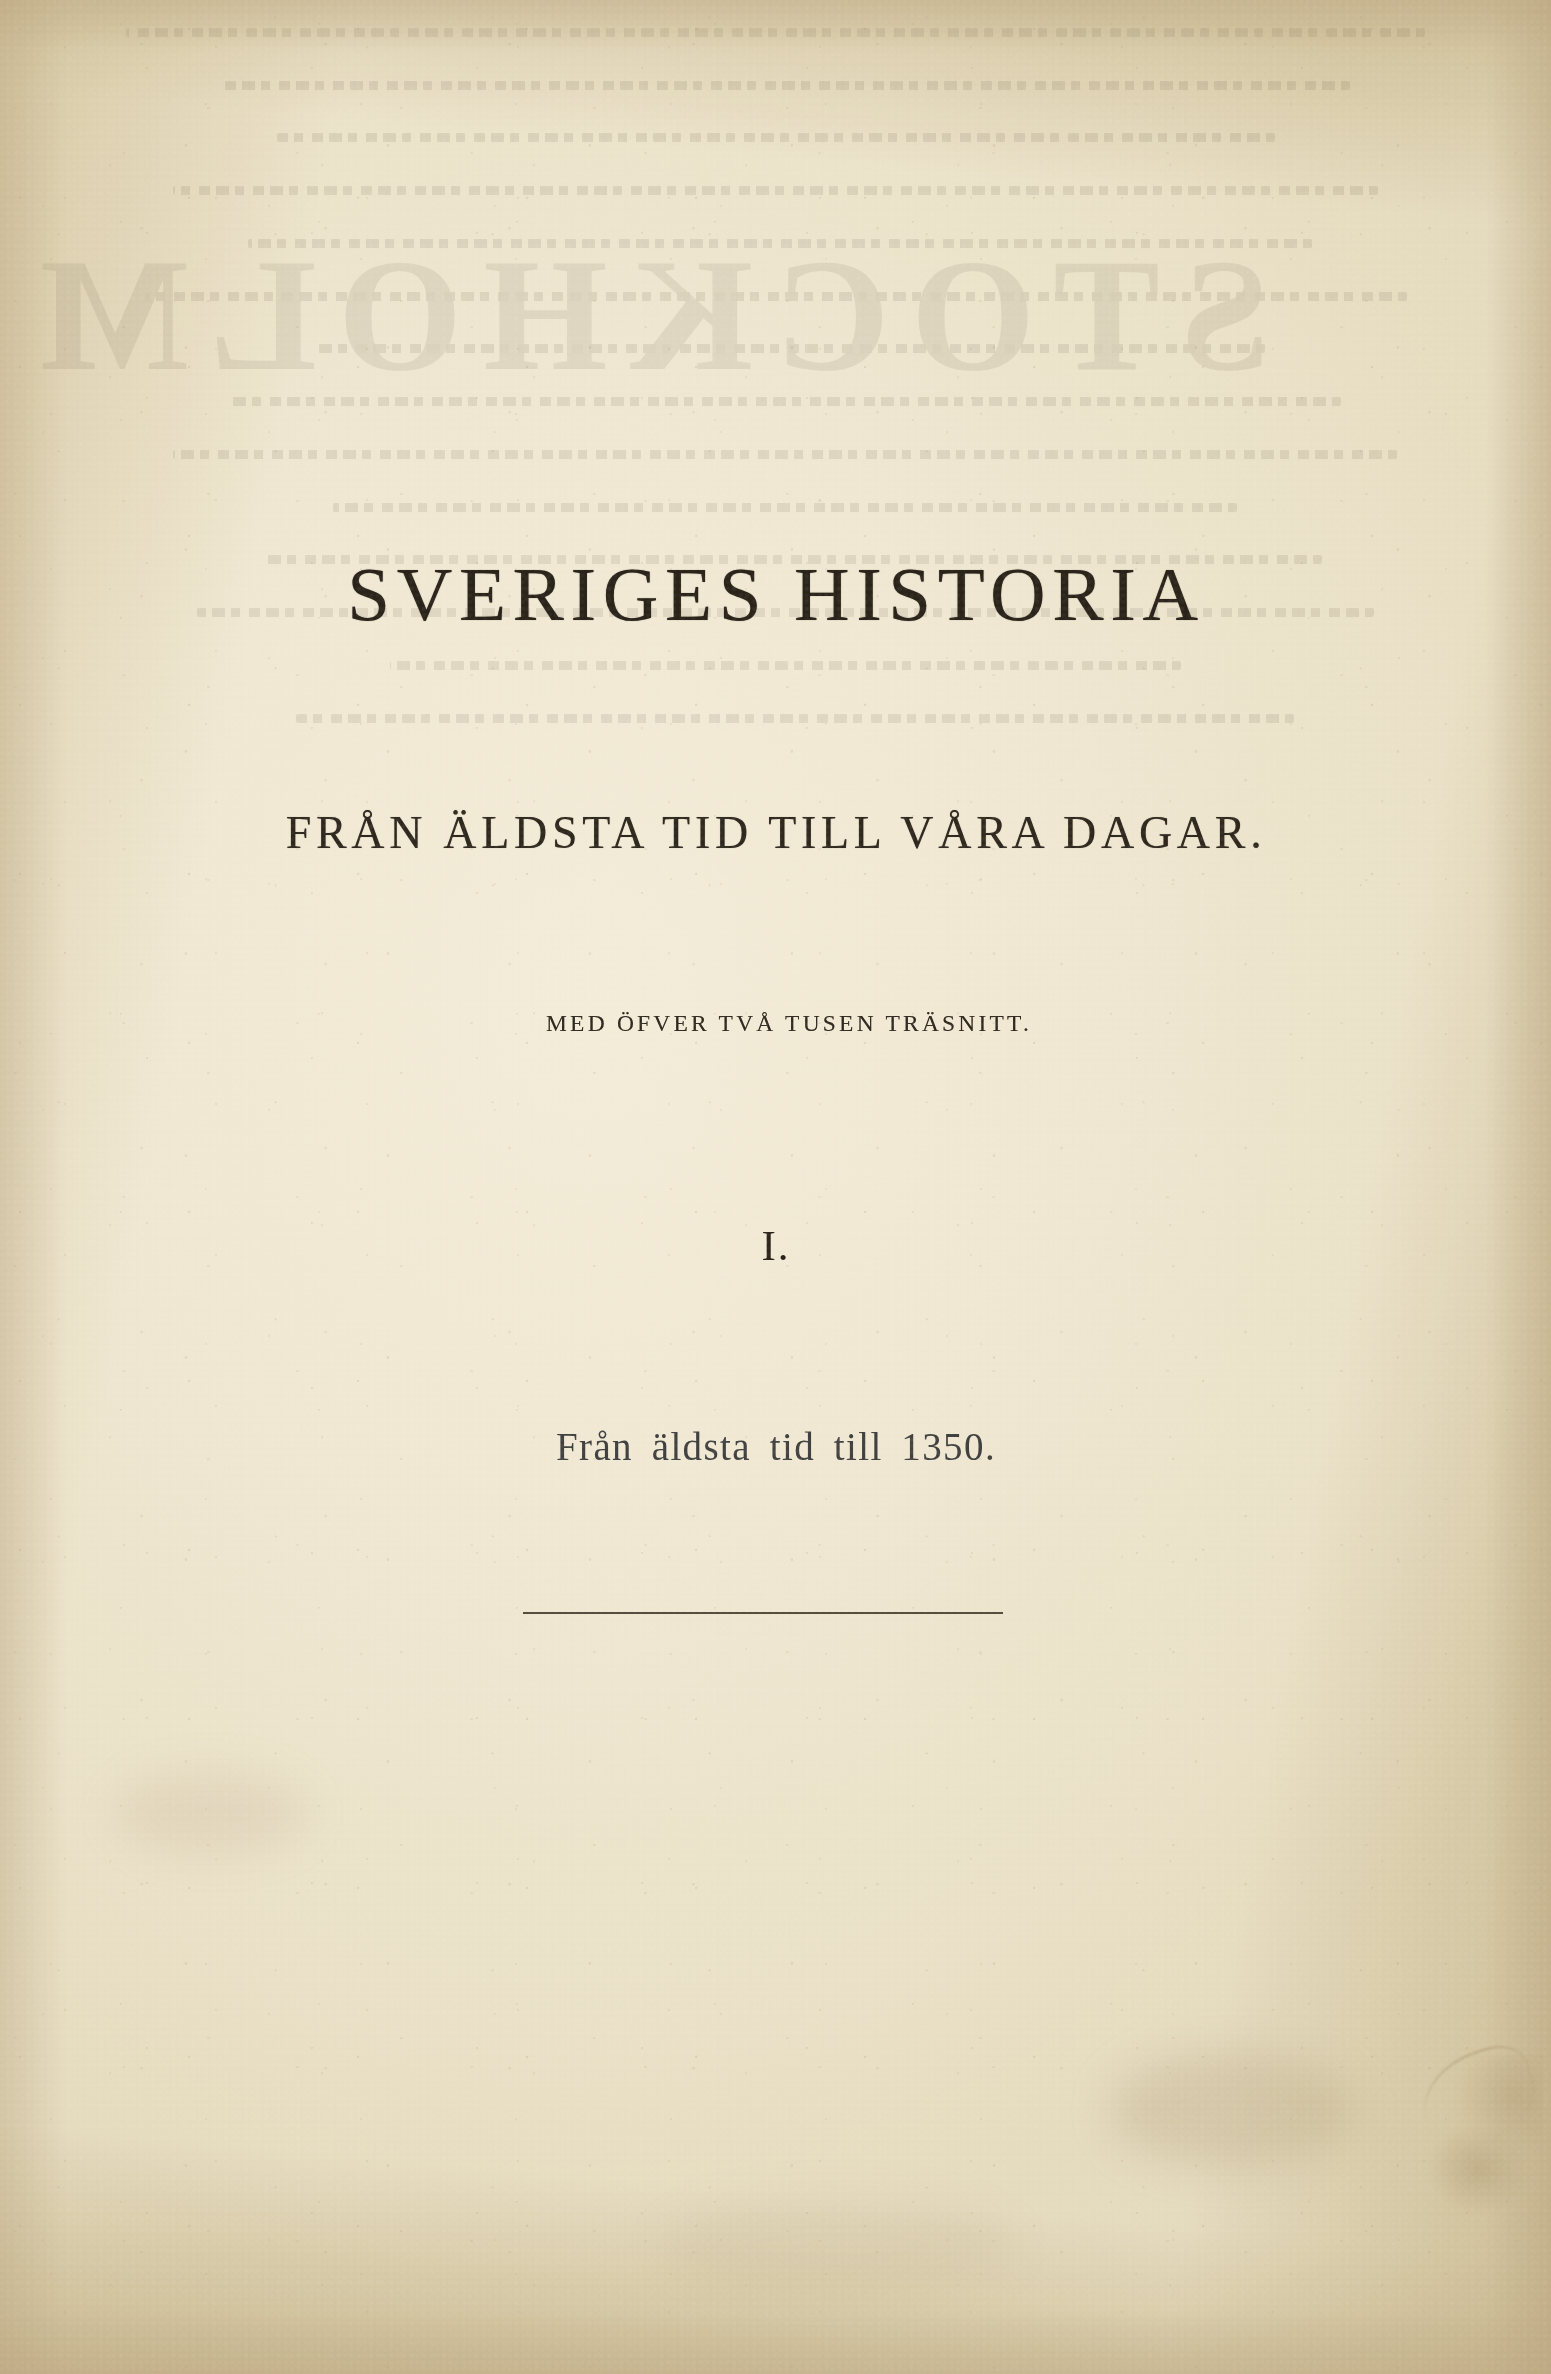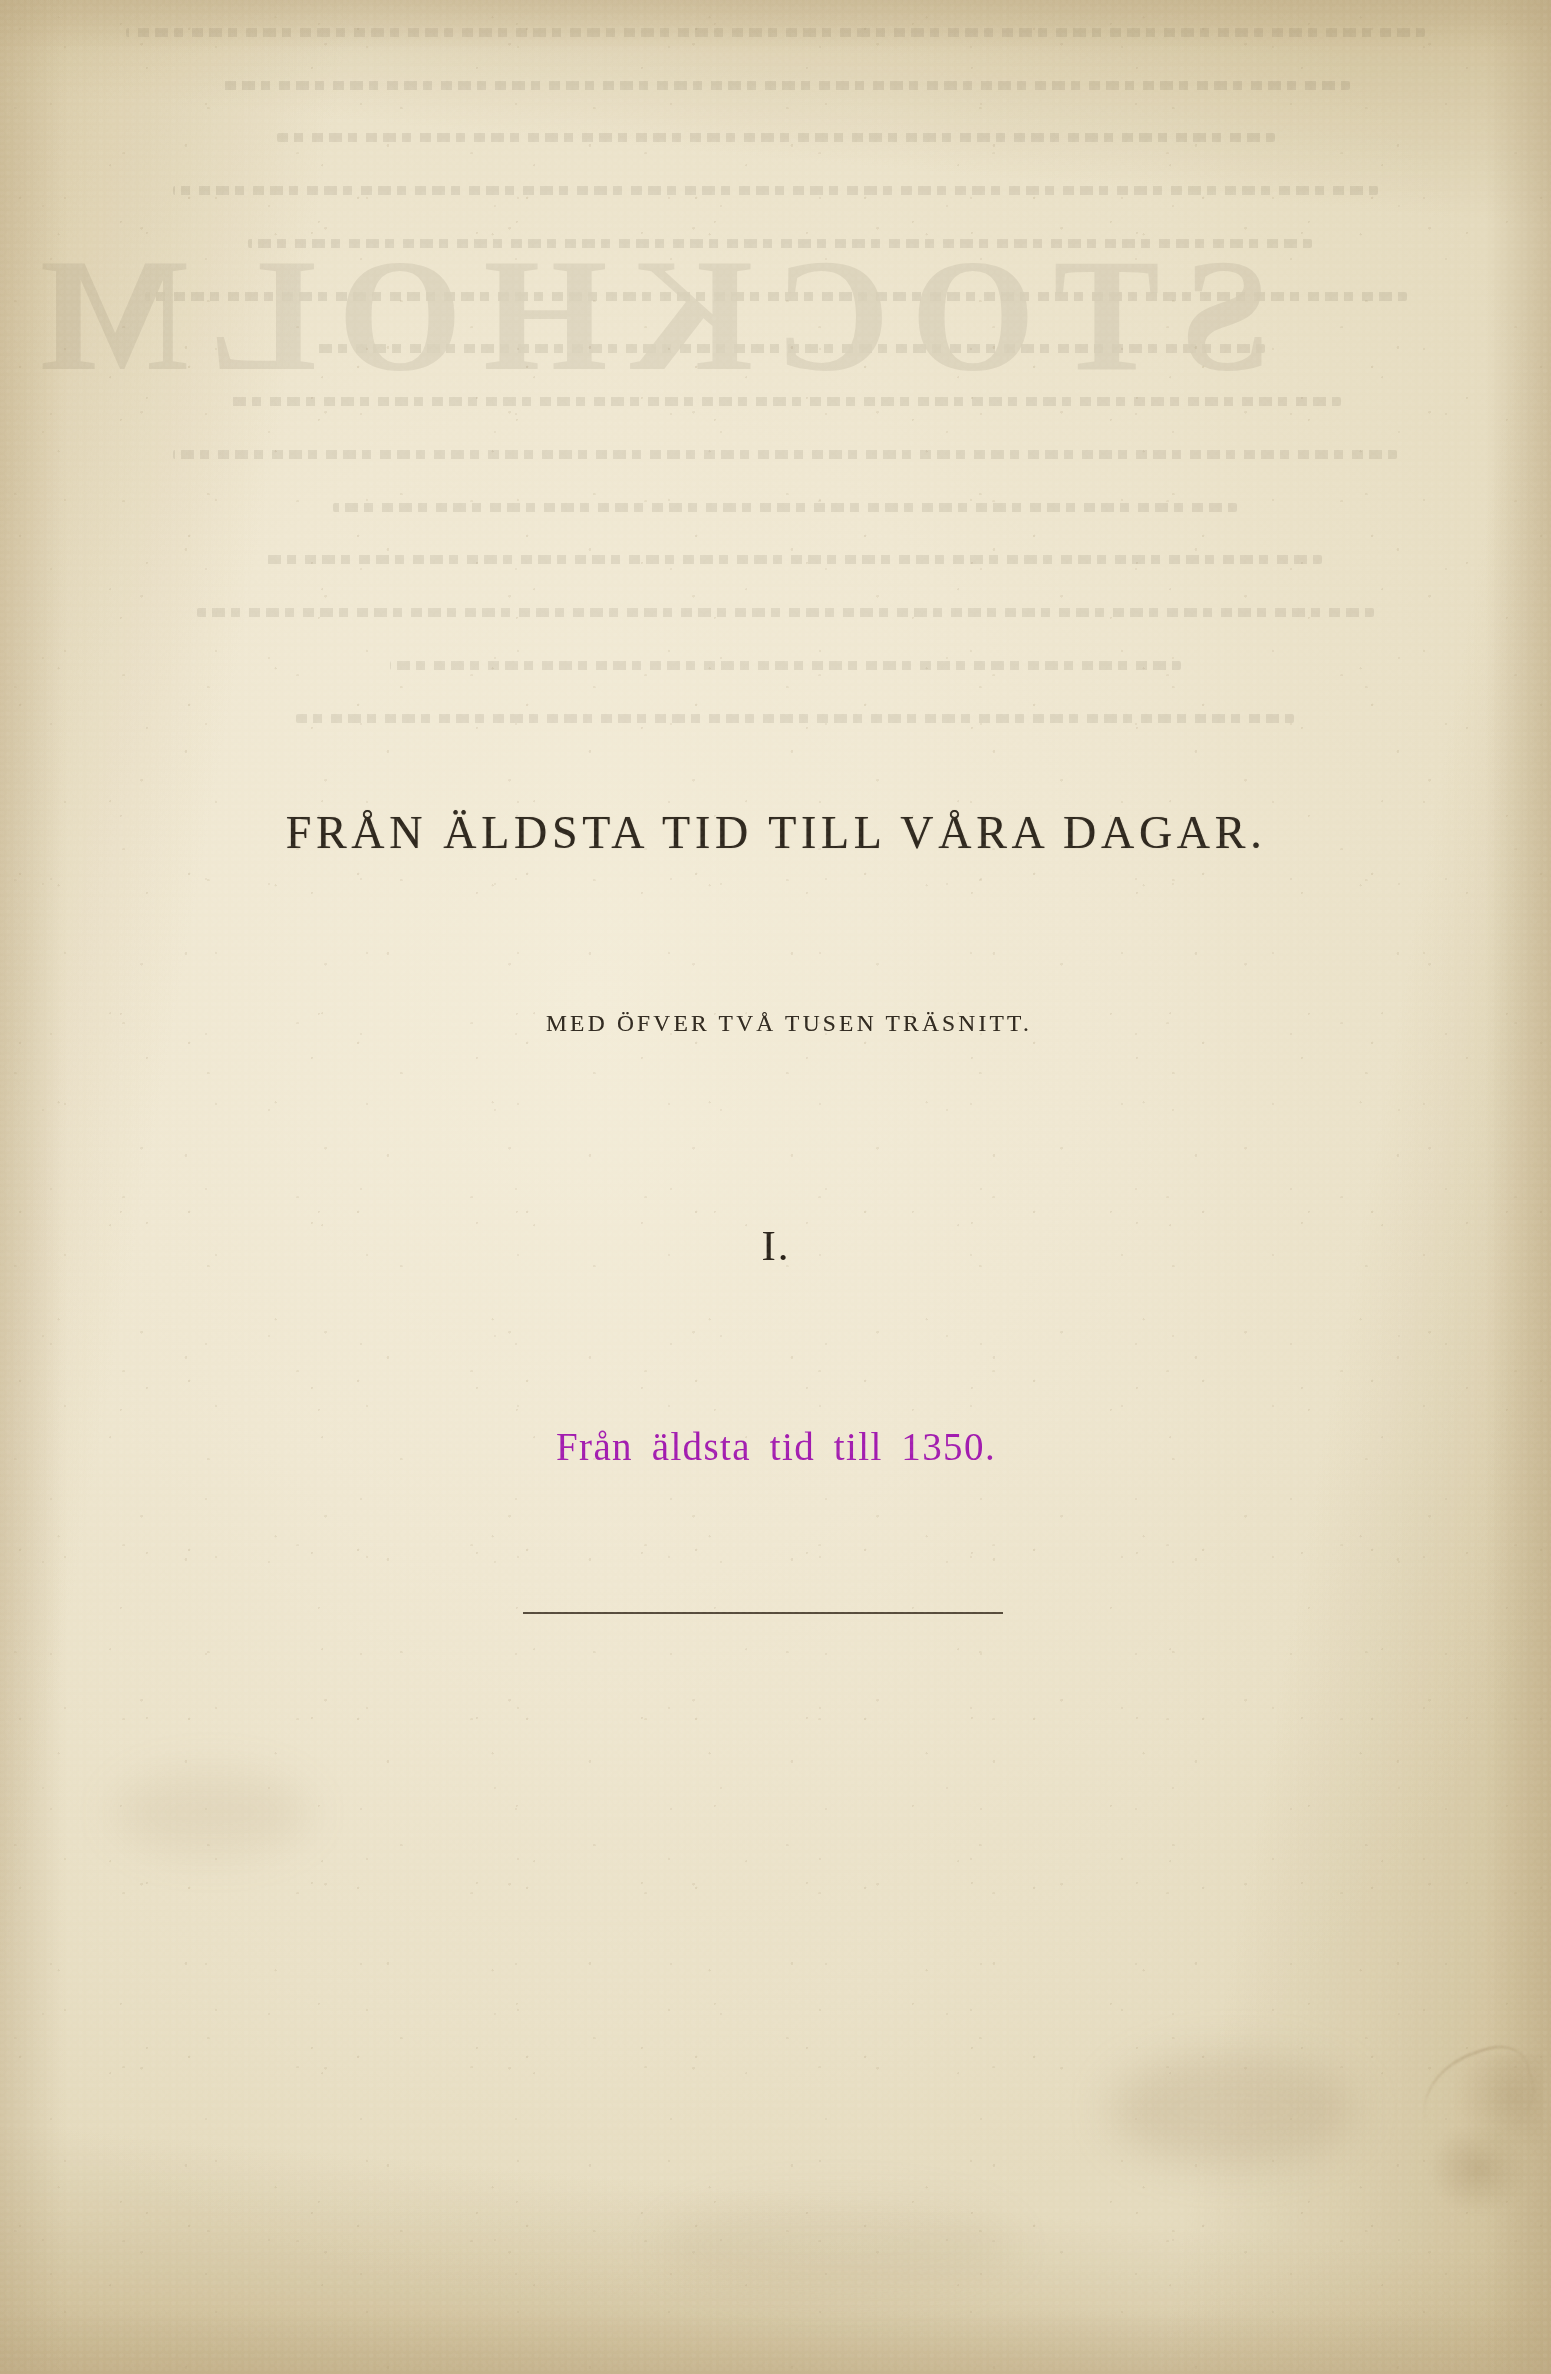--- a/index.html
+++ b/index.html
@@ -214,21 +214,21 @@
   }
   .range {
     position: absolute;
     top: 1427px;
     left: 0;
     width: 100%;
     text-align: center;
     font-size: 39px;
     line-height: 1;
     letter-spacing: 1.4px;
-    color: #a21caf;
+    color: #404040;
     word-spacing: 7.5px;
   }
   .rule {
     position: absolute;
     top: 1612px;
     left: 50%;
     transform: translateX(-50%) translateX(-13px);
     width: 480px;
     height: 0;
     border-top: 2.1px solid #4a3f30;
@@ -282,20 +282,21 @@
 
   <div class="corner-wear"></div>
   <div class="corner-scratch"></div>
 
   <div class="edge-top"></div>
   <div class="edge-bottom"></div>
   <div class="edge-left"></div>
   <div class="edge-right"></div>
 
   <div class="content">
+    <div class="title-main">SVERIGES HISTORIA</div>
     <div class="title-sub">FRÅN ÄLDSTA TID TILL VÅRA DAGAR.</div>
     <div class="title-note">MED ÖFVER TVÅ TUSEN TRÄSNITT.</div>
     <div class="volume">I.</div>
     <div class="range">Från äldsta tid till 1350.</div>
     <div class="rule"></div>
   </div>
 
   <div class="ink-noise"></div>
 </div>
 

